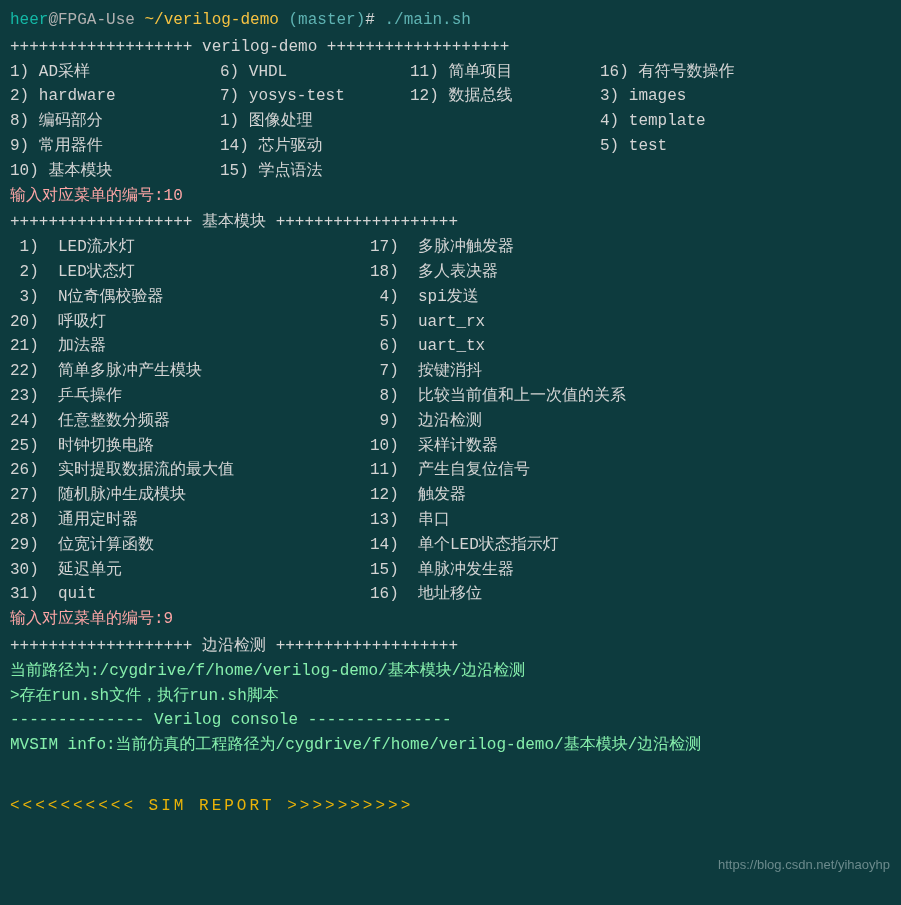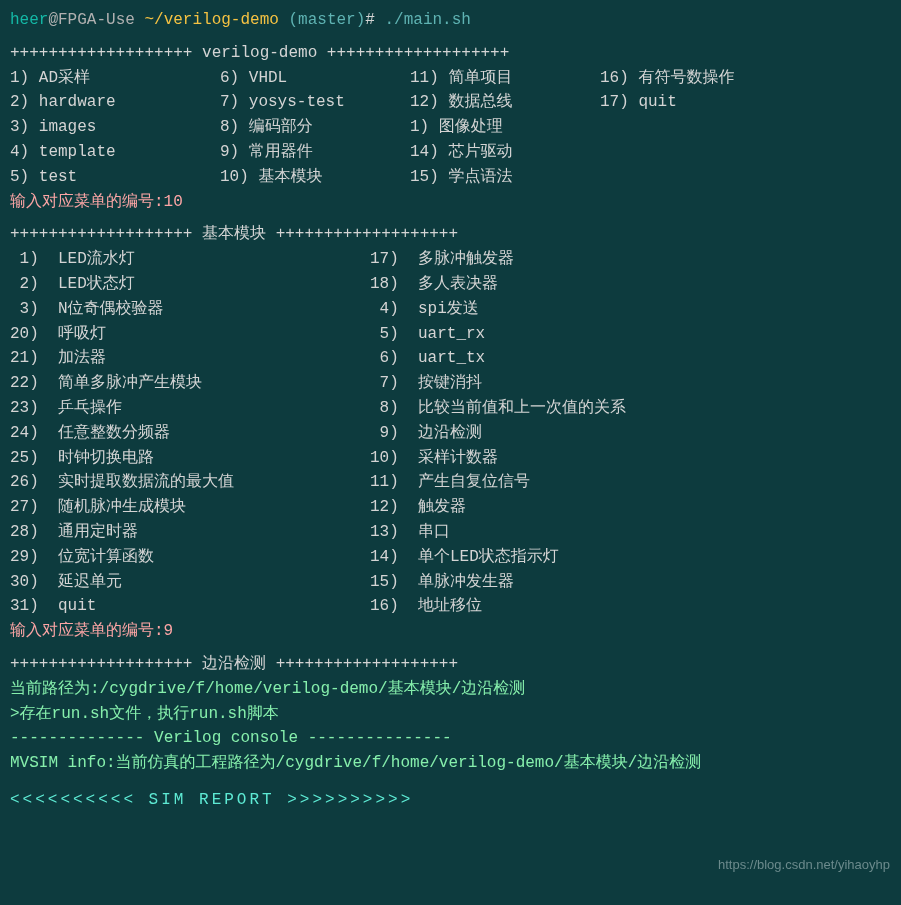--- a/index.html
+++ b/index.html
@@ -26,21 +26,21 @@
     .at { color: #b0b0b0; }
     .host { color: #b0b0b0; }
     .path { color: #f5c242; }
     .branch { color: #5fb3b3; }
     .cmd { color: #5fb3b3; }
     .hash { color: #d4d4d4; }
     
     .section-header {
       color: #d4d4d4;
       white-space: pre;
-      margin-top: 8px;
+      margin-top: 2px;
     }
     
     .menu-grid {
       display: grid;
     }
     .menu-grid-4 {
       grid-template-columns: 210px 190px 190px auto;
     }
     .menu-grid-2 {
       grid-template-columns: 360px auto;
@@ -65,38 +65,38 @@
       bottom: 30px;
       right: 11px;
       color: #6b8a8c;
       font-size: 13px;
       font-family: Arial, sans-serif;
     }
     
     .sim-report {
       white-space: pre;
       letter-spacing: 3px;
-      color: #5eead4;
+      color: #eab308;
+      margin-top: 24px;
     }
   </style>
 </head>
 <body>
 
 <div class="prompt-line"><span class="user">heer</span><span class="at">@</span><span class="host">FPGA-Use</span> <span class="path">~/verilog-demo</span> <span class="branch">(master)</span><span class="hash">#</span> <span class="cmd">./main.sh</span></div>
 
 <div class="section-header">+++++++++++++++++++ verilog-demo +++++++++++++++++++</div>
 <div class="menu-grid menu-grid-4" id="menu1">
     <div class="menu-item">1) AD采样</div>
     <div class="menu-item">6) VHDL</div>
     <div class="menu-item">11) 简单项目</div>
     <div class="menu-item">16) 有符号数操作</div>
     <div class="menu-item">2) hardware</div>
     <div class="menu-item">7) yosys-test</div>
     <div class="menu-item">12) 数据总线</div>
-    <div class="menu-item">17) quit</div>
     <div class="menu-item">3) images</div>
     <div class="menu-item">8) 编码部分</div>
     <div class="menu-item">1) 图像处理</div>
     <div class="menu-item"></div>
     <div class="menu-item">4) template</div>
     <div class="menu-item">9) 常用器件</div>
     <div class="menu-item">14) 芯片驱动</div>
     <div class="menu-item"></div>
     <div class="menu-item">5) test</div>
     <div class="menu-item">10) 基本模块</div>

